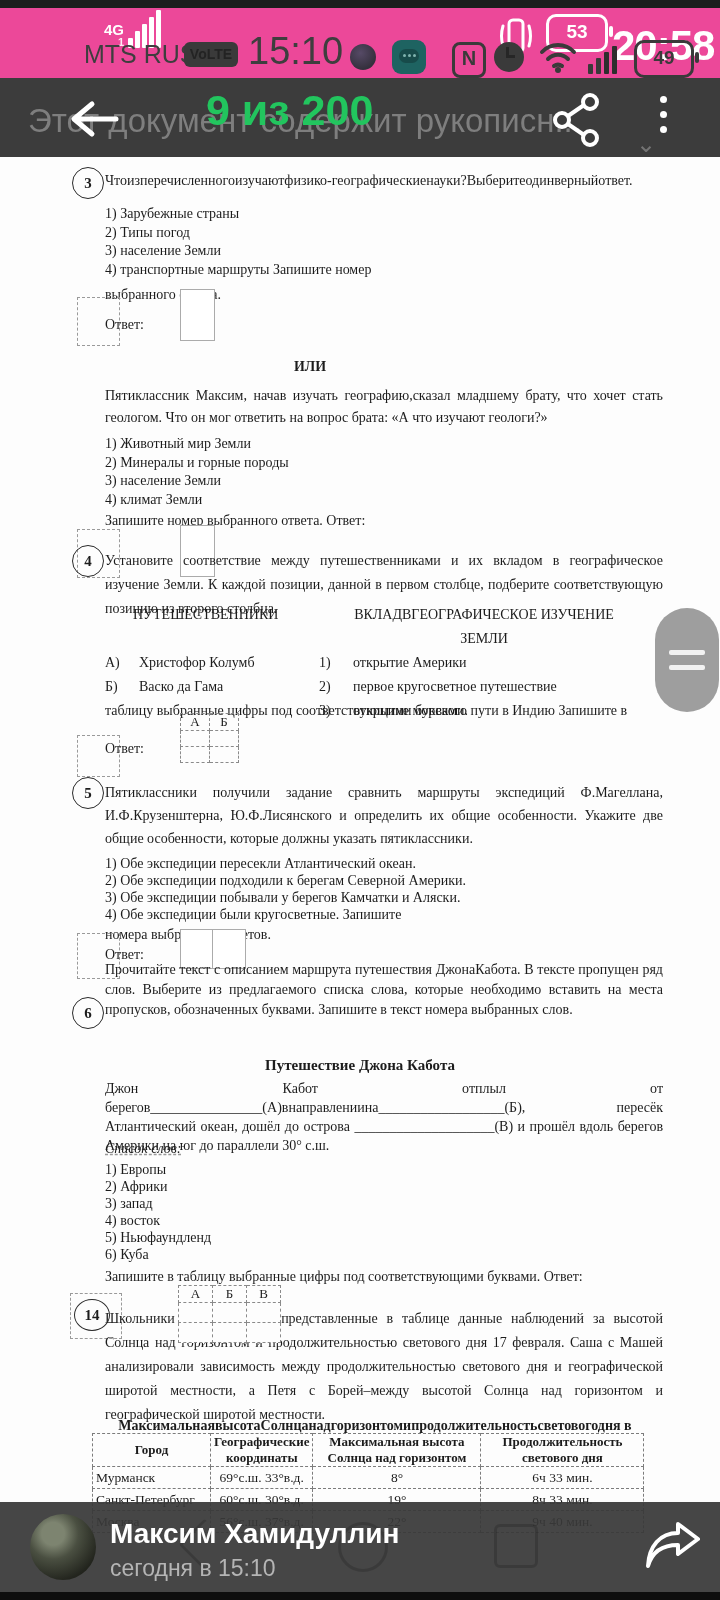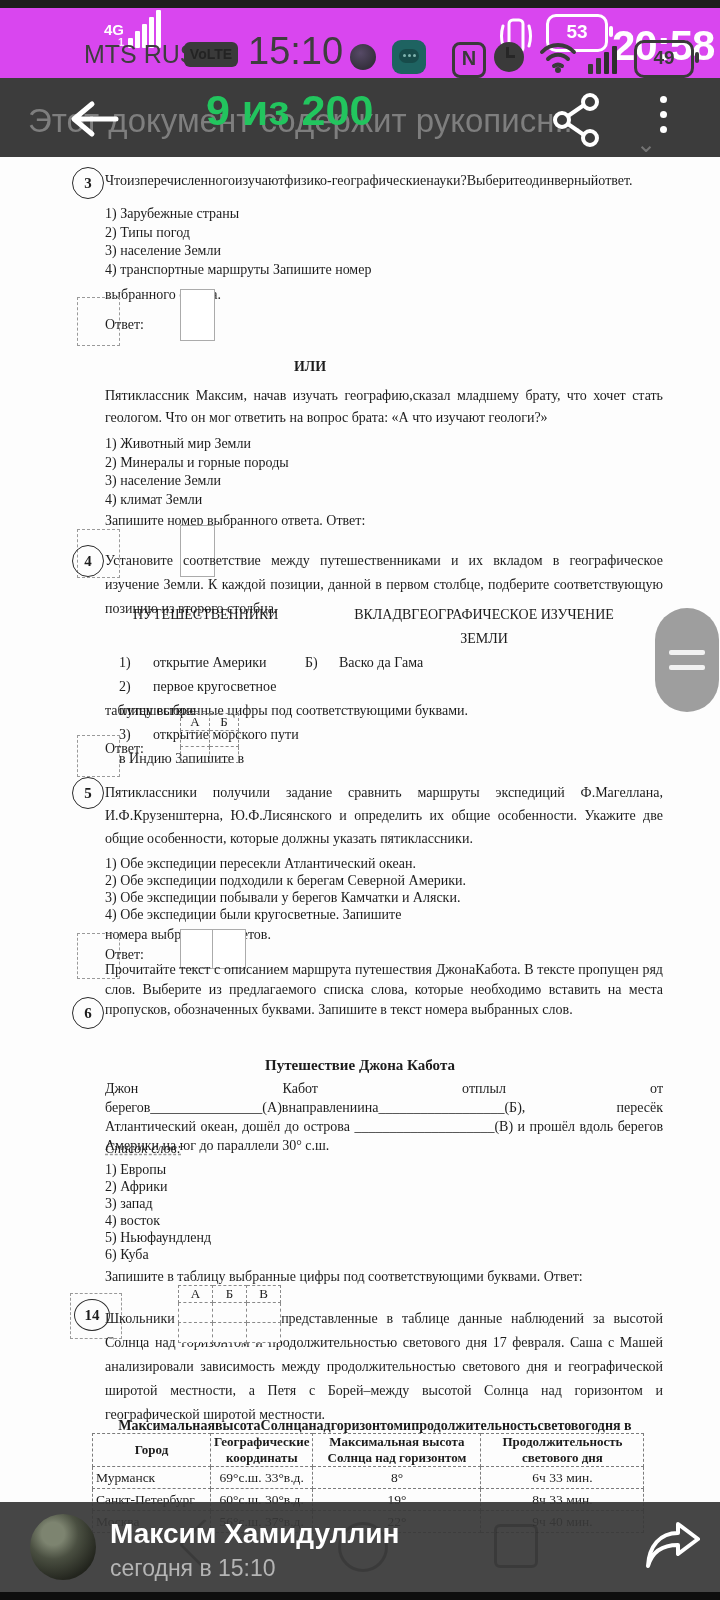--- a/index.html
+++ b/index.html
@@ -1,20 +1,20 @@
 <!DOCTYPE html>
 <html><head>
 <meta charset="utf-8">
 <style>
   html,body{margin:0;padding:0;background:#000;}
   .screen{position:relative;width:720px;height:1600px;background:#fdfdfd;overflow:hidden;
           font-family:"Liberation Sans","DejaVu Sans",sans-serif;}
 
   
-  .status{position:absolute;left:0;top:0;width:720px;height:78px;background:#d946ef;z-index:40;}
+  .status{position:absolute;left:0;top:0;width:720px;height:78px;background:#ec4899;z-index:40;}
   .status .topstrip{position:absolute;left:0;top:0;width:720px;height:8px;background:#1d1d1d;}
   .sigwrap{position:absolute;left:104px;top:10px;display:flex;align-items:flex-end;gap:4px;color:#fff;}
   .siglabels{display:flex;flex-direction:column;align-items:flex-end;line-height:1;}
   .siglabels .g4{font-size:15px;font-weight:bold;}
   .siglabels .s2{font-size:11px;font-weight:bold;opacity:.9;}
   .bars{display:flex;align-items:flex-end;gap:2px;}
   .bars i{display:block;width:5px;background:#fff;border-radius:1px;}
   .vibro{position:absolute;left:497px;top:16px;}
   .batt53{position:absolute;left:546px;top:14px;width:56px;height:32px;border:3px solid #fff;border-radius:10px;
           color:#fff;font-size:19px;font-weight:bold;text-align:center;line-height:30px;}
@@ -212,20 +212,21 @@
     <div class="dashbox" style="left:77px;top:372px;width:41px;height:47px"></div>
     <div class="solidbox" style="left:180px;top:368px;width:33px;height:50px"></div>
 
     <div class="qcirc" style="left:72px;top:388px">4</div>
     <div class="abs tx just" style="top:392px;line-height:24px">Установите соответствие между путешественниками и их вкладом в географическое изучение Земли. К каждой позиции, данной в первом столбце, подберите соответствующую позицию из второго столбца.</div>
     <div class="abs tx match" style="top:446px">
       <div class="lh">ПУТЕШЕСТВЕННИКИ</div>
       <div class="rh">ВКЛАДВГЕОГРАФИЧЕСКОЕ ИЗУЧЕНИЕ</div>
       <div></div>
       <div class="rh">ЗЕМЛИ</div>
+      <div><span class="mletter">А)</span><span>Христофор Колумб</span></div>
       <div style="padding-left:14px"><span class="mletter">1)</span><span>открытие Америки</span></div>
       <div><span class="mletter">Б)</span><span>Васко да Гама</span></div>
       <div style="padding-left:14px"><span class="mletter">2)</span><span>первое кругосветное путешествие</span></div>
       <div></div>
       <div style="padding-left:14px"><span class="mletter">3)</span><span>открытие морского пути в Индию Запишите в</span></div>
     </div>
     <div class="abs tx" style="top:546px">таблицу выбранные цифры под соответствующими буквами.</div>
     <table class="mt" style="left:180px;top:556px">
       <tbody>
           <tr>

